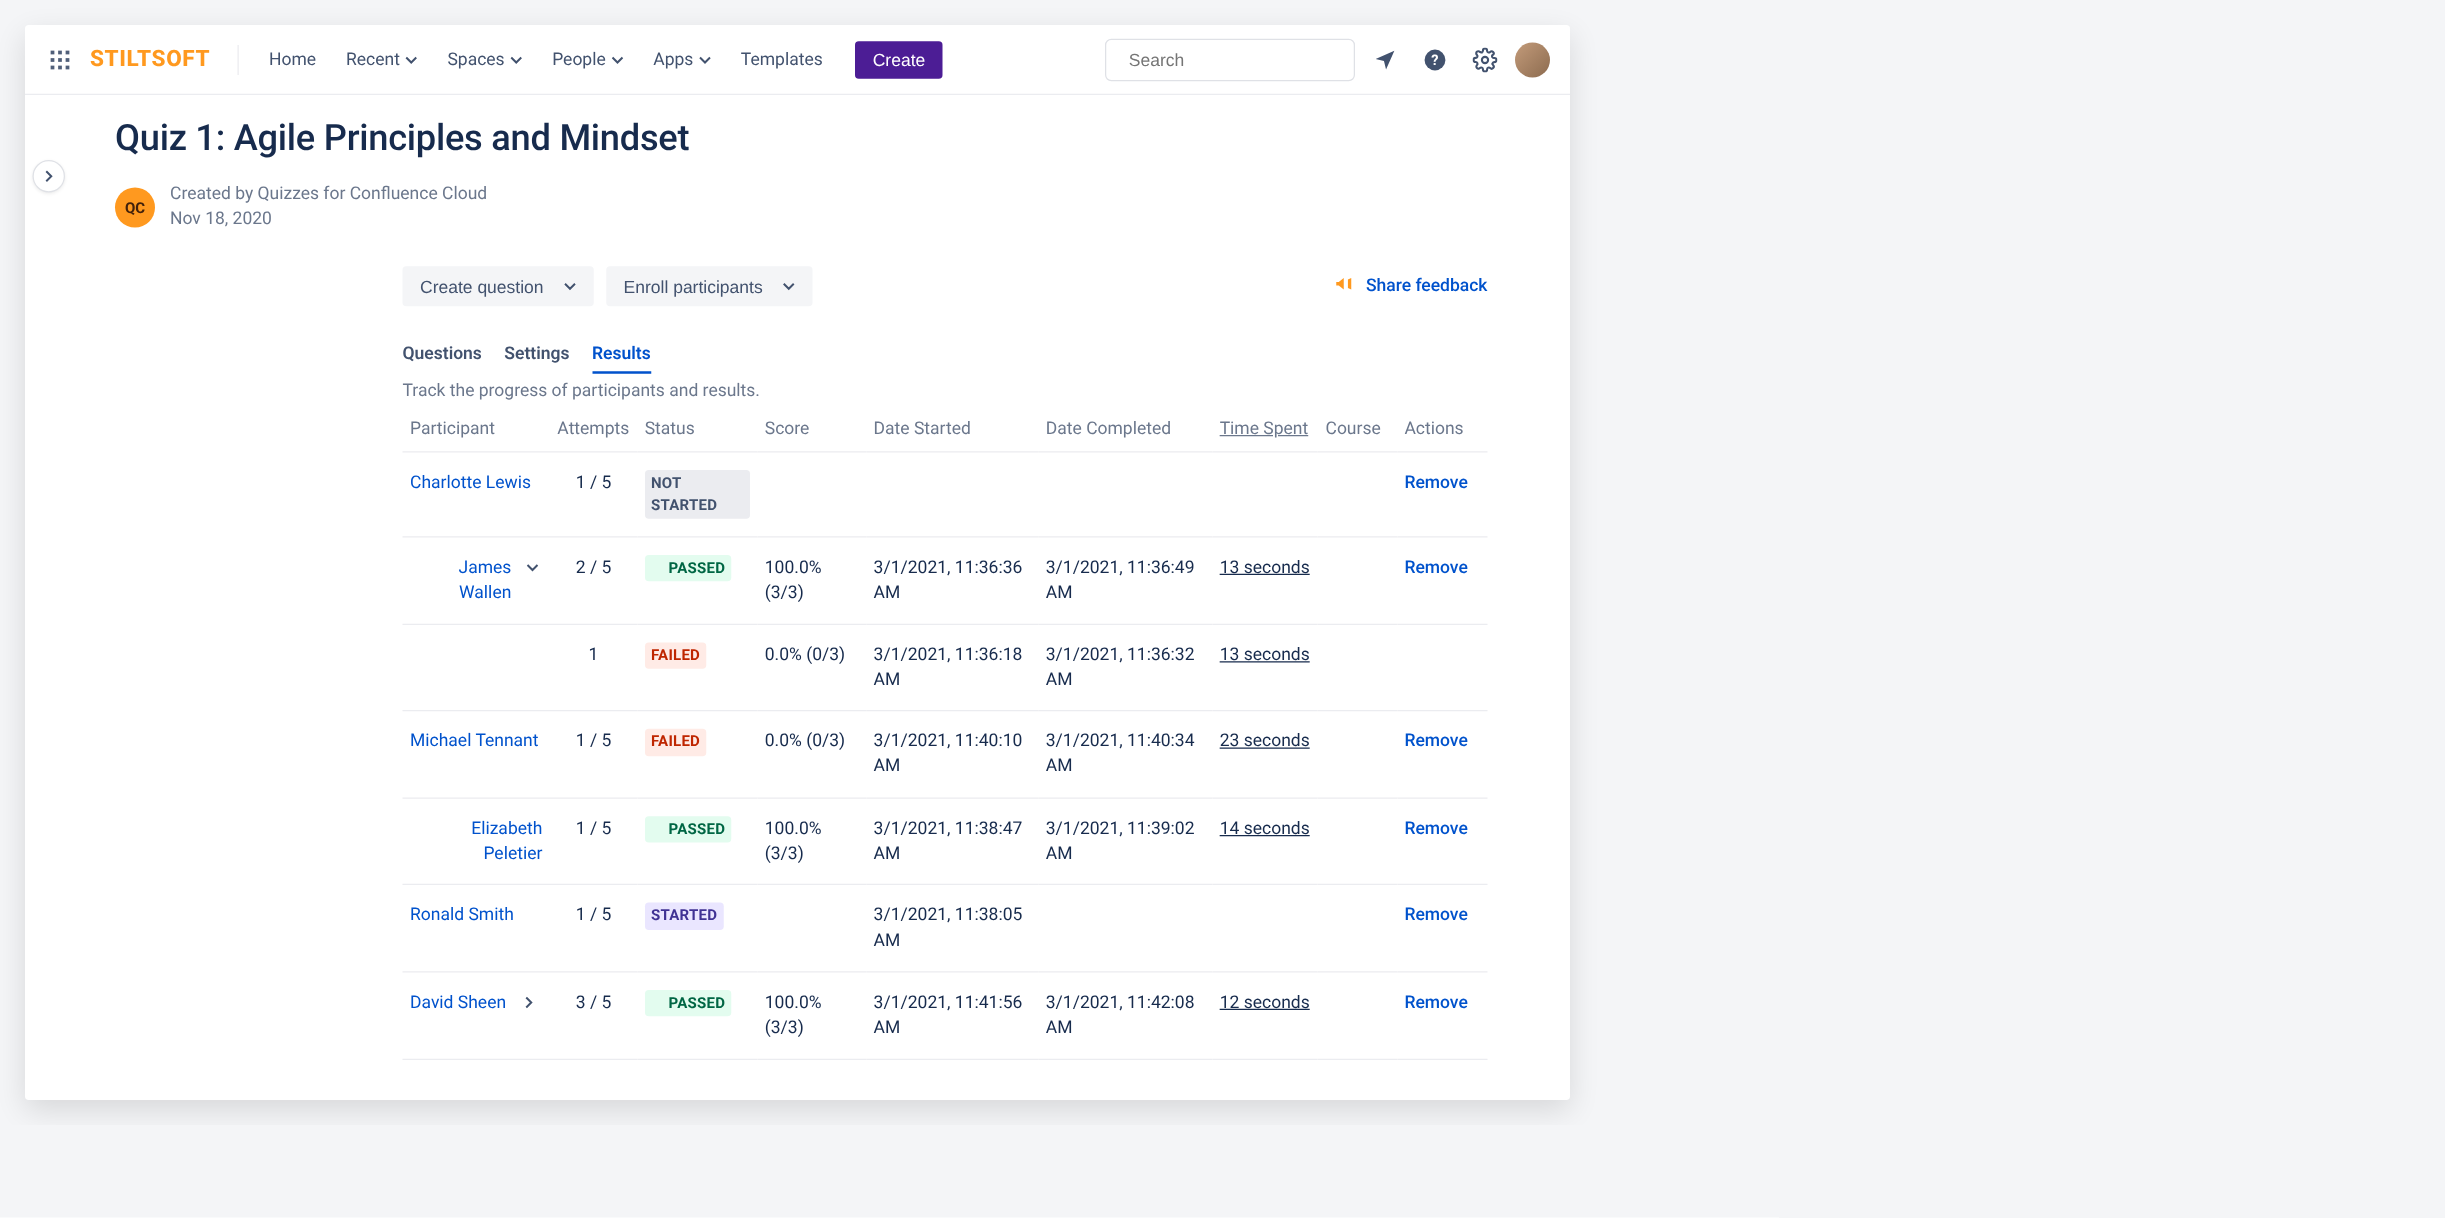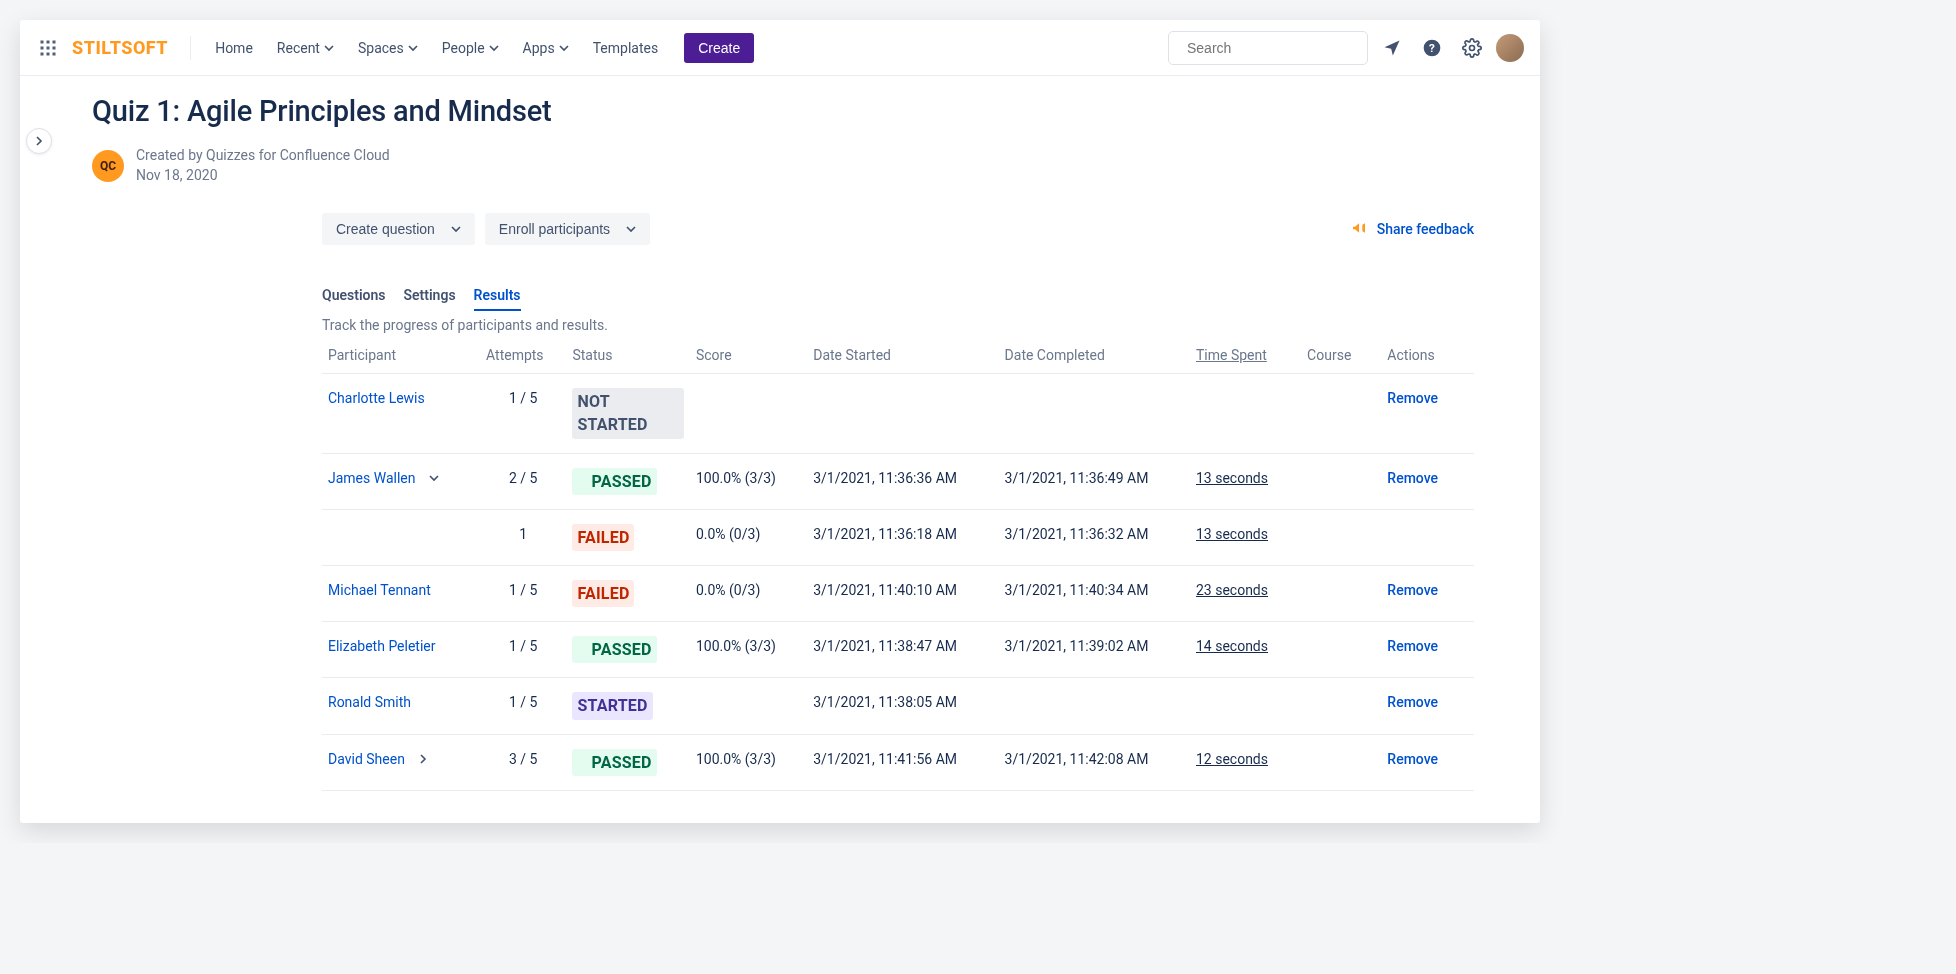--- a/index.html
+++ b/index.html
@@ -4,21 +4,21 @@
 <style>
   * { box-sizing: border-box; margin: 0; padding: 0; }
   body {
     font-family: -apple-system, BlinkMacSystemFont, "Segoe UI", Roboto, Helvetica, Arial, sans-serif;
     background: #f4f5f7;
     padding: 20px;
     color: #172B4D;
     font-size: 14px;
   }
   .app-window {
-    width: 1520px;
+    width: 1236px;
     background: #fff;
     border-radius: 3px;
     box-shadow: 0 8px 24px rgba(0,0,0,0.12);
     overflow: hidden;
     position: relative;
   }
   
   .topnav {
     display: flex;
     align-items: center;
@@ -153,21 +153,21 @@
   .byline-text { color: #6B778C; font-size: 14px; line-height: 1.4; }
   
   .content-wrap {
     padding-left: 230px;
     padding-right: 10px;
   }
   .toolbar-row {
     display:flex;
     align-items:center;
     gap: 10px;
-    margin-bottom: 36px;
+    margin-bottom: 24px;
   }
   .dropdown-btn {
     background: #F4F5F7;
     border: none;
     border-radius: 3px;
     padding: 8px 14px;
     font-size: 14px;
     color: #42526E;
     display:inline-flex;
     align-items:center;
@@ -243,21 +243,21 @@
     display:inline-flex;
     width:16px;height:16px;
     align-items:center;justify-content:center;
     color:#42526E;cursor:pointer;
     position: relative;
     top: 2px;
   }
   
   .badge {
     display:inline-block;
-    font-size:16px;
+    font-size:12px;
     font-weight:700;
     padding:2px 5px;
     border-radius:3px;
     letter-spacing:0.2px;
   }
   .b-notstarted { background:#EBECF0; color:#42526E; }
   .b-passed { background:#E3FCEF; color:#006644;padding-left:19px; }
   .b-failed { background:#FFEBE6; color:#BF2600; }
   .b-started { background:#EAE6FF; color:#403294; }
   .action-link { color:#0052CC; cursor:pointer; font-weight:500; }

